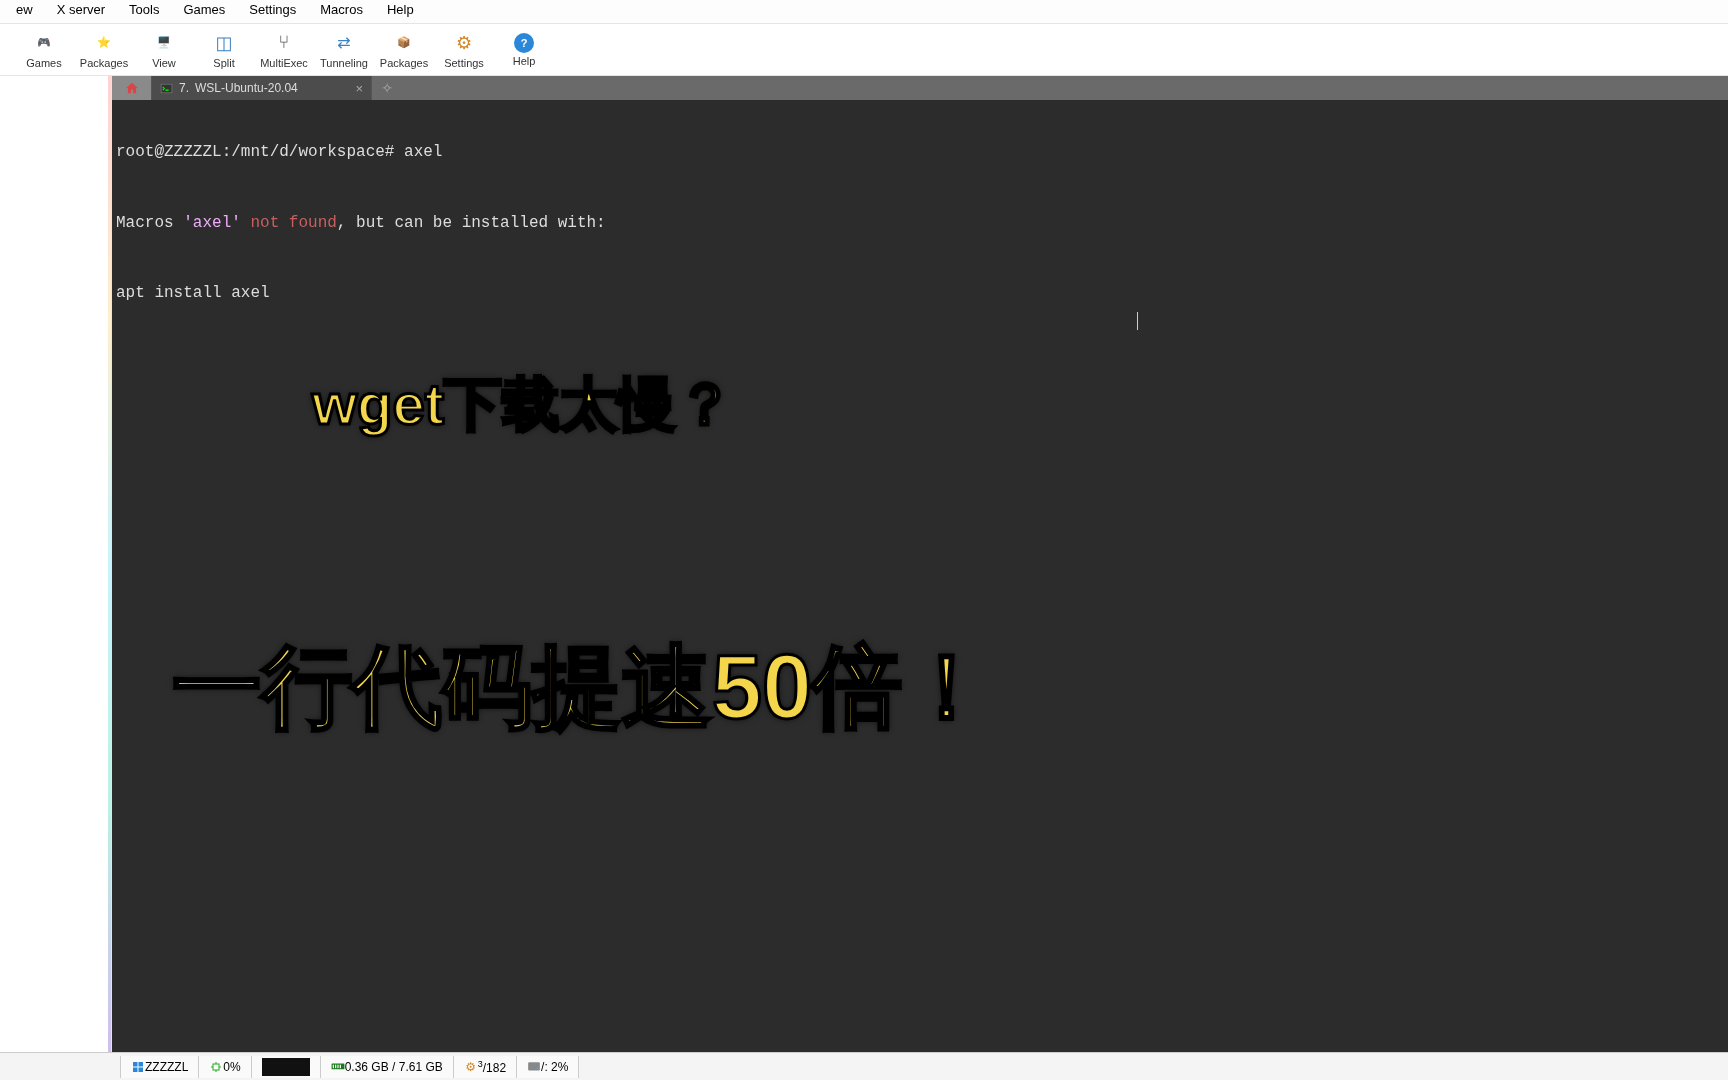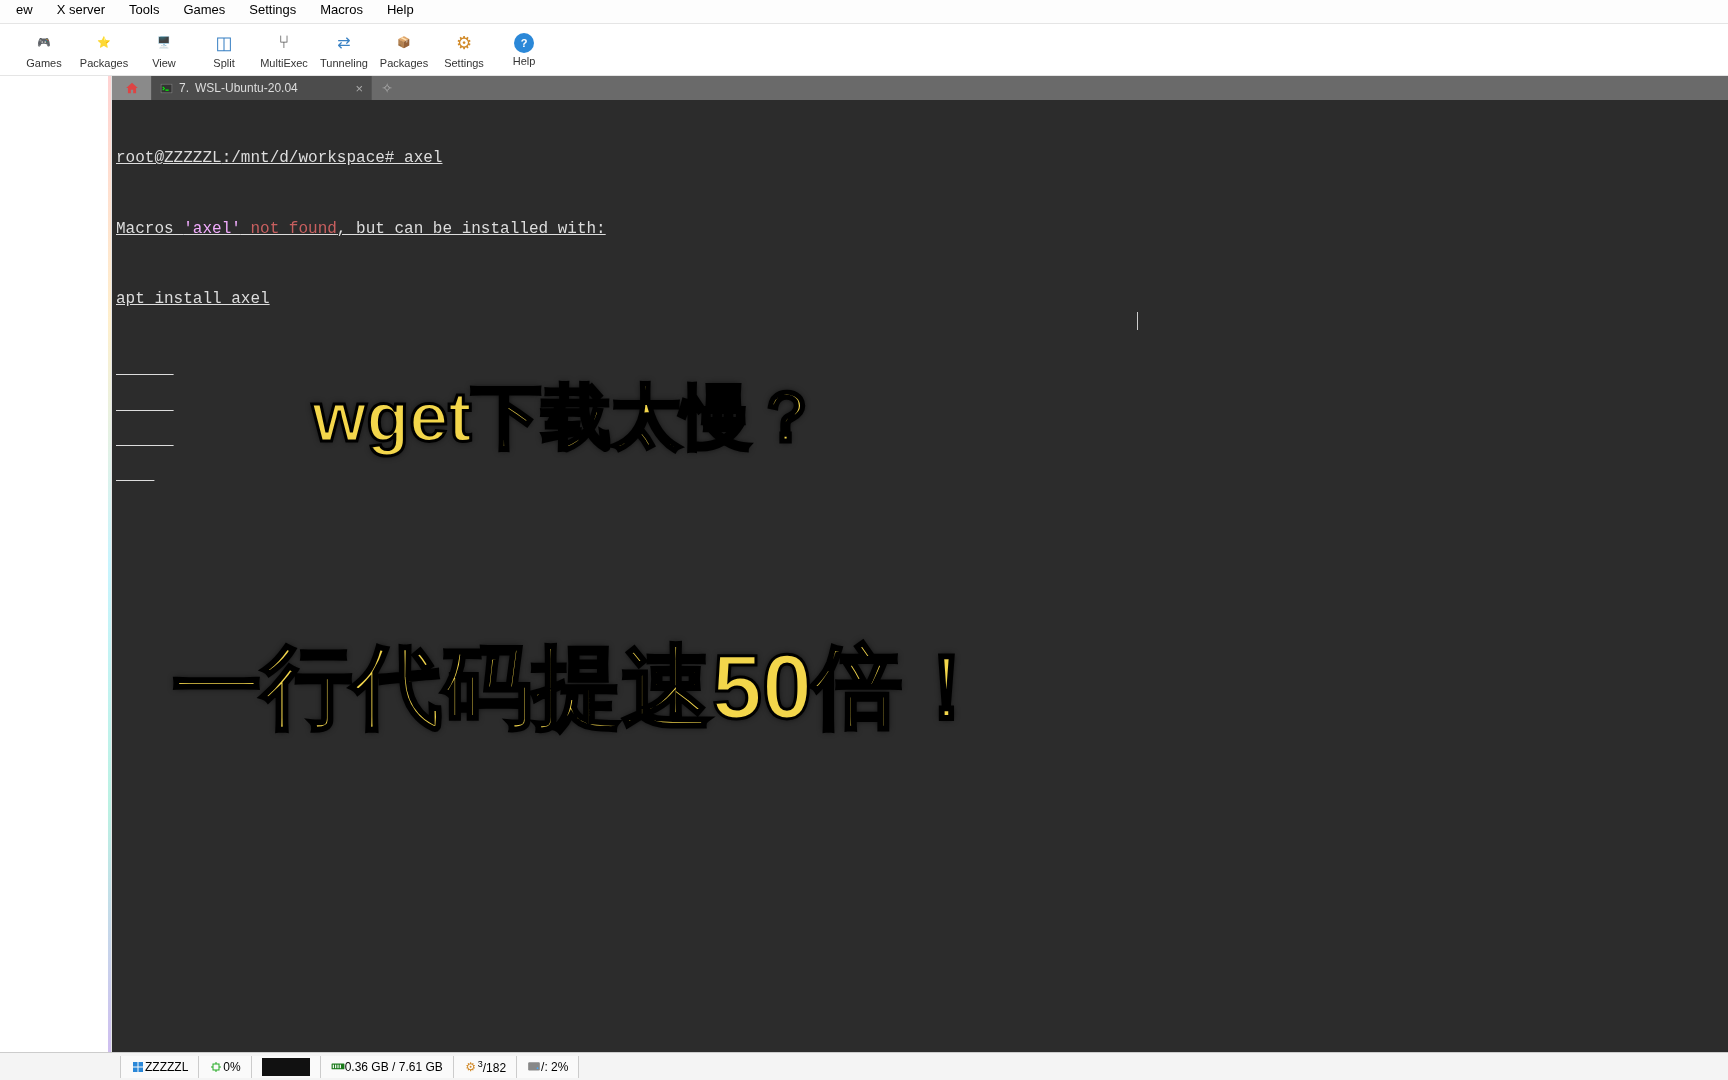--- a/index.html
+++ b/index.html
@@ -102,24 +102,23 @@
   color:#aaa;font-size:14px;
 }
 .tab-close{font-size:13px;color:#aaa;cursor:pointer;}
 .terminal {
   flex: 1;
   background: #2c2c2c;
   font-family: "Consolas","Courier New",monospace;
   font-size: 16px;
   line-height: 2.2;
   color: #ddd;
-  padding: 6px 4px;
+  padding: 0 4px;
   position: relative;
   white-space: pre;
-  text-decoration: underline;
 }
 .term-line{display:block;}
 .err-cmd{color:#f0abfc;}
 .err-not{color:#c75f5f;}
 .cursor{
   display:inline-block;width:9px;height:18px;background:#ccc;vertical-align:-2px;margin-left:1px;
 }
 .text-cursor{
   position:absolute;
   left:1025px; top:212px;
@@ -128,21 +127,21 @@
 .overlay-text{
   position:absolute;
   font-weight:900;
   color:#f3d64b;
   -webkit-text-stroke: 3px #000;
   text-shadow: 0 0 6px rgba(0,0,0,0.8);
   white-space: nowrap;
   pointer-events: none;
   font-family: "Microsoft YaHei","PingFang SC","Heiti SC",sans-serif;
 }
-.overlay1{ top:240px; left:200px; font-size:70px; }
+.overlay1{ top:240px; left:200px; font-size:58px; }
 .overlay2{ top:488px; left:60px; font-size:90px; }
 .statusbar{
   height:28px;
   background:#f4f4f4;
   border-top:1px solid #ccc;
   display:flex;
   align-items:center;
   font-size:12px;
   padding-left:120px;
   gap:0;

